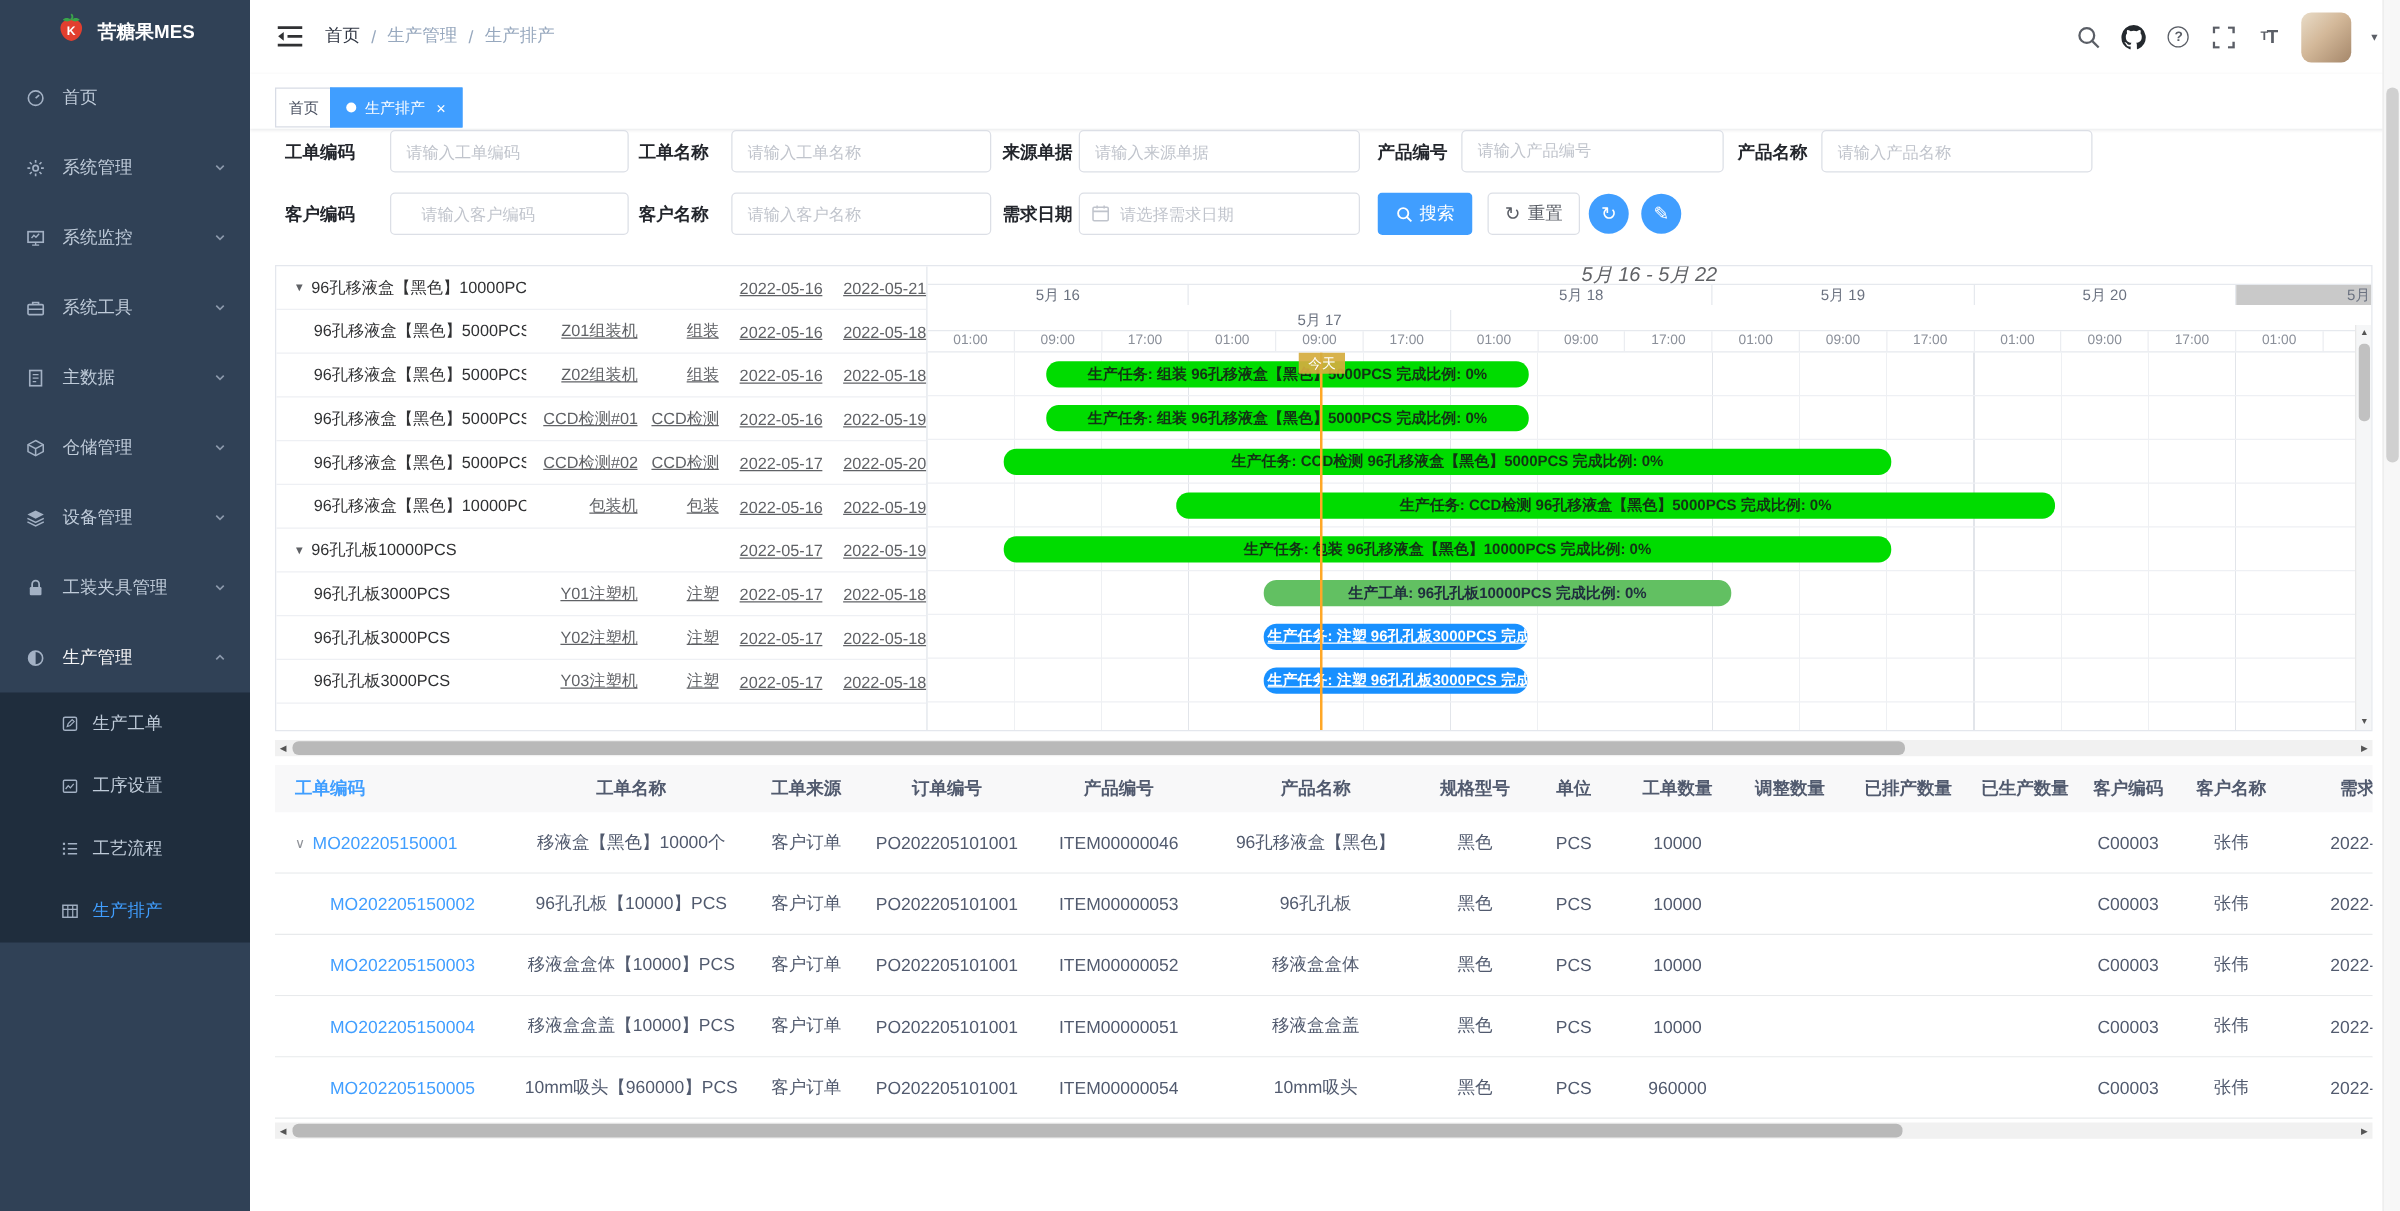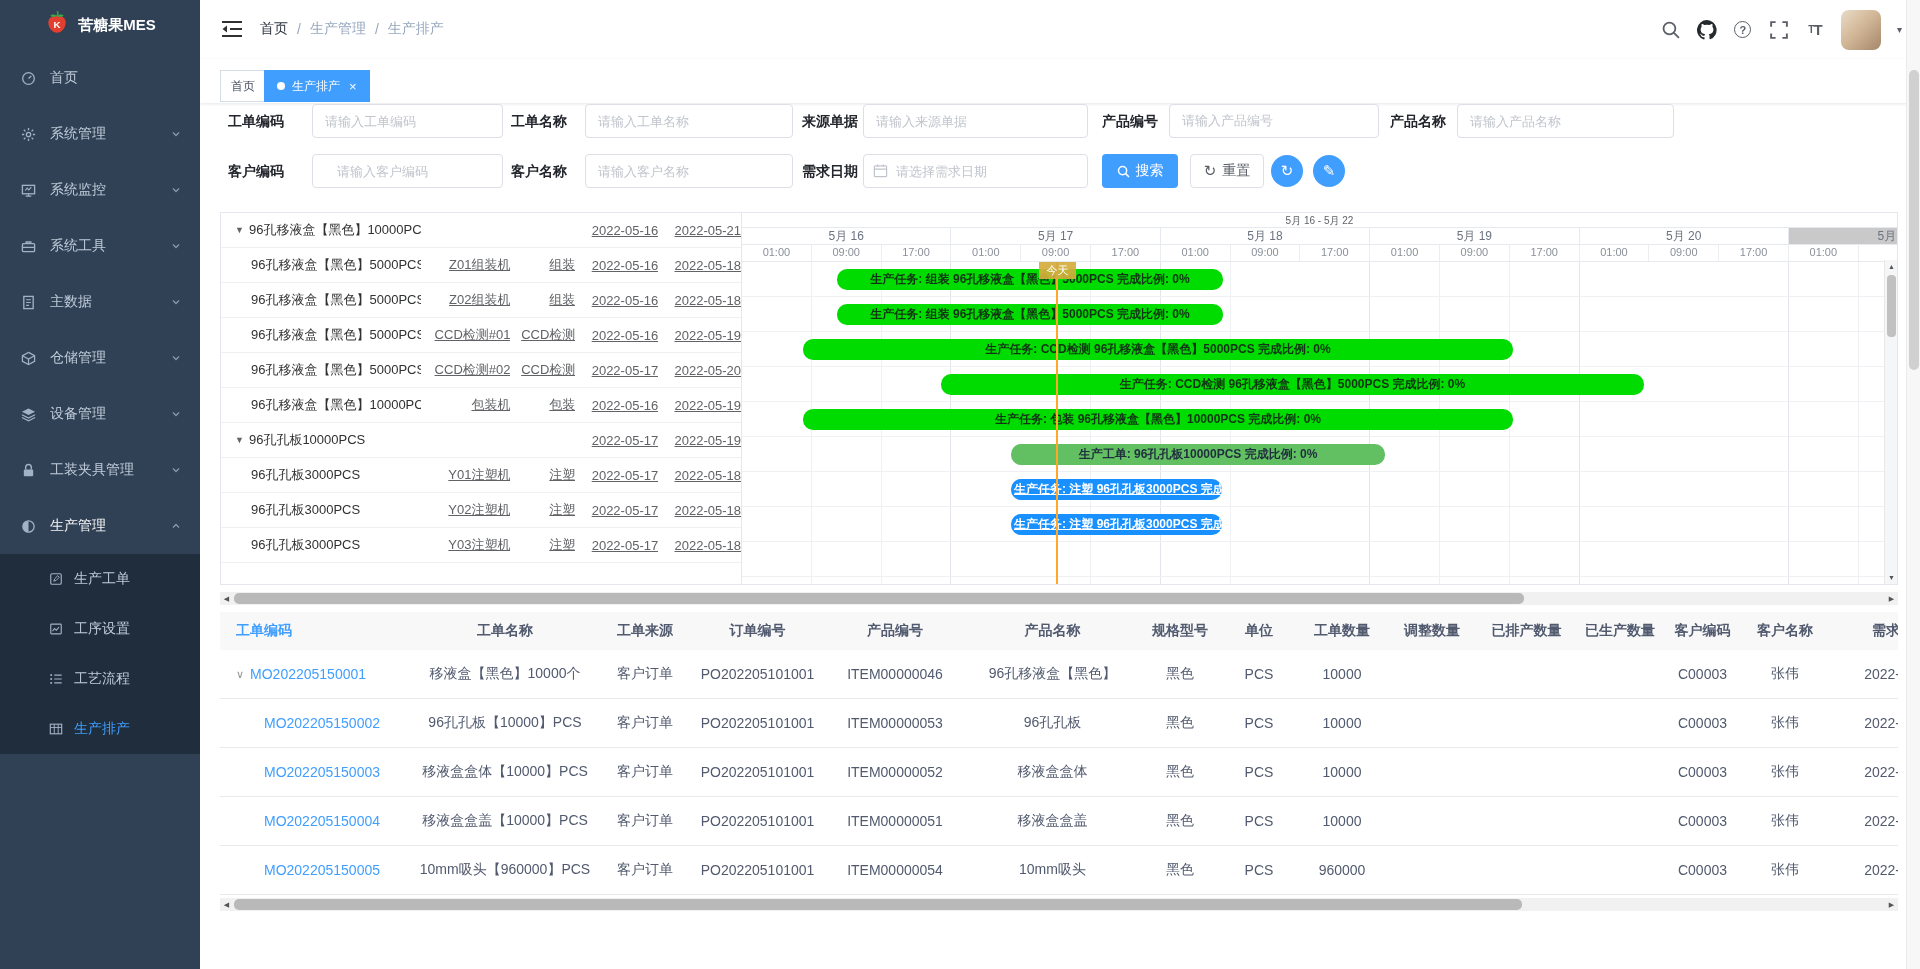--- a/index.html
+++ b/index.html
@@ -62,21 +62,21 @@
   
   .gantt { position:absolute; left:20px; top:212px; width:1678px; height:373px; border:1px solid #e4e7ed; background:#fff; display:flex; overflow:hidden; }
   .g-left { width:521px; flex:0 0 521px; border-right:1px solid #e4e7ed; }
   .g-lhead { height:47px; display:flex; align-items:center; border-bottom:1px solid #e0e3e9; color:#909399; font-size:13px; }
   .g-lhead > div { text-align:center; }
   .g-lrow { height:35px; display:flex; align-items:center; border-bottom:1px solid #eef0f4; font-size:13px; color:#303133; cursor:pointer; }
   .g-lrow .c-name { white-space:nowrap; overflow:hidden; display:flex; align-items:center; }
   .g-lrow .dim { color:#606266; text-align:right; white-space:nowrap; overflow:hidden;text-decoration:underline; }
   .tree-caret { color:#606266; font-size:9px; margin-right:5px; }
   .g-right { position:relative; width:1157px; flex:1; overflow:hidden; }
-  .g-h1 { height:15px; line-height:15px; text-align:center; font-size:10px; color:#606266; border-bottom:1px solid #e6e9ee; }
+  .g-h1 { height:15px; line-height:15px; text-align:center; font-size:16px; color:#606266; border-bottom:1px solid #e6e9ee;font-style:italic; }
   .g-h2, .g-h3 { display:flex; border-bottom:1px solid #e6e9ee; }
   .g-h2 > div { height:16px; line-height:16px; text-align:center; font-size:12px; color:#6b7280; border-right:1px solid #e6e9ee; flex:0 0 auto; position:relative; overflow:hidden; }
   .g-h2 > div.gray { background:#c9c9c9; }
   .g-h2 > div.gray span { position:absolute; left:87px; top:0; }
   .g-h3 > div { height:16px; line-height:15px; text-align:center; font-size:11px; color:#8a8f99; border-right:1px solid #ebedf1; flex:0 0 auto; }
   .g-body { position:relative; height:326px; overflow:hidden;
     background-image:
       repeating-linear-gradient(90deg, transparent 0, transparent 208.4px, #e2e5ea 208.4px, #e2e5ea 209.4px),
       repeating-linear-gradient(90deg, transparent 0, transparent 69.1px, #eef0f3 69.1px, #eef0f3 69.8px);
   }
@@ -480,21 +480,21 @@
               <div class="dim" style="width: 65px;">注塑</div>
               <div class="dim" style="width: 83px;">2022-05-17</div>
               <div class="dim" style="width: 83px;">2022-05-18</div>
             </div>
           </div>
       </div>
       <div class="g-right">
         <div class="g-h1">5月 16 - 5月 22</div>
         <div class="g-h2" id="gDays">
             <div style="width: 209.4px;"><span>5月 16</span></div>
-            <div style="width: 209.4px;"><span>5月 17</span></div>
+            <div style="width: 209.4px; margin-top: 20px;"><span>5月 17</span></div>
             <div style="width: 209.4px;"><span>5月 18</span></div>
             <div style="width: 209.4px;"><span>5月 19</span></div>
             <div style="width: 209.4px;"><span>5月 20</span></div>
             <div class="gray" style="width: 110px;">
               <span>5月 21</span>
             </div>
           </div>
         <div class="g-h3" id="gHours">
             <div style="width: 69.8px;">01:00</div>
             <div style="width: 69.8px;">09:00</div>

